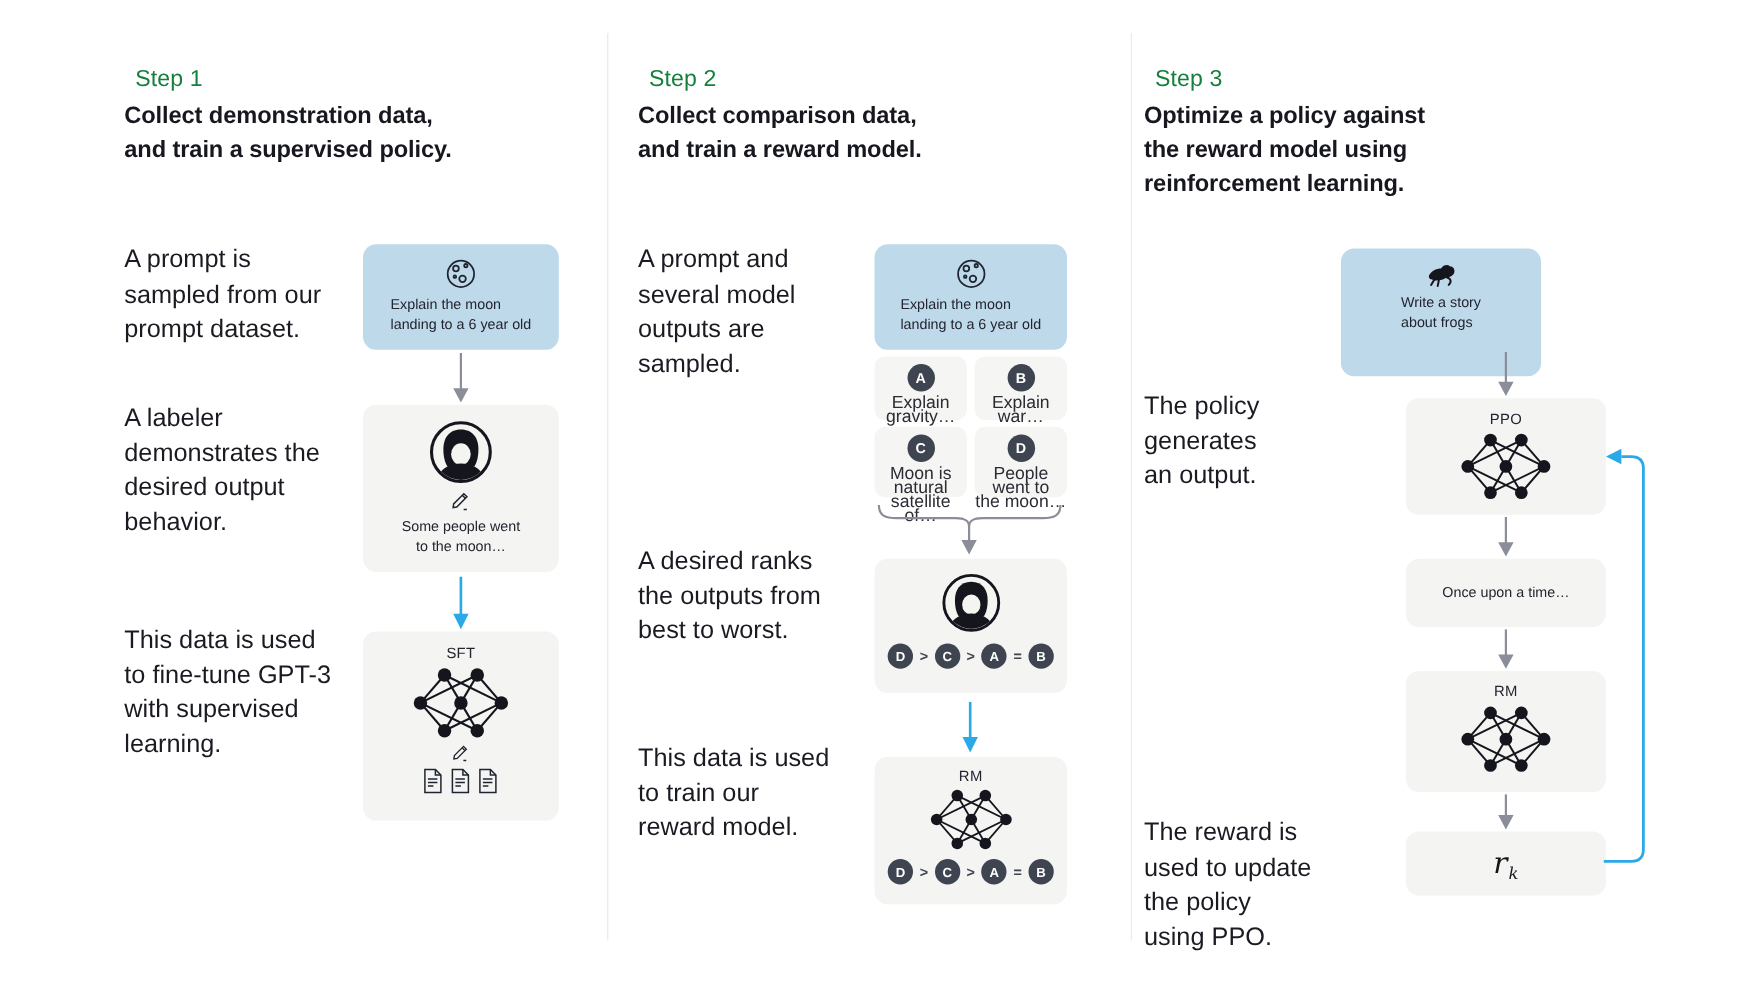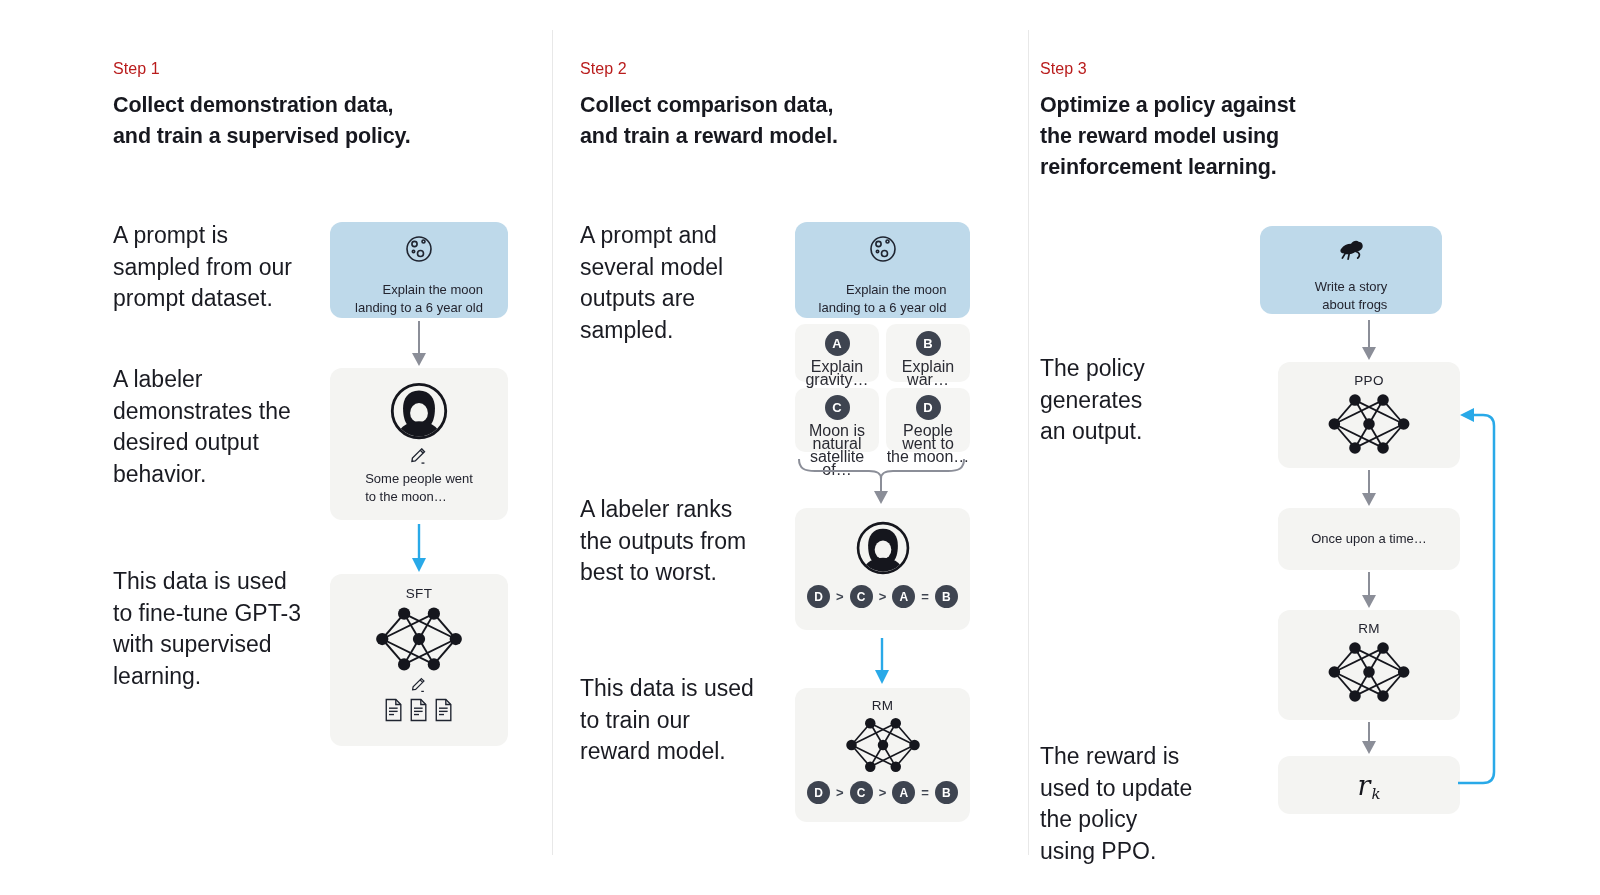--- a/index.html
+++ b/index.html
@@ -4,26 +4,26 @@
 <style>
   html,body { margin:0; padding:0; background:#ffffff; }
   body {
     width:1600px; height:895px; position:relative; overflow:hidden;
     font-family:"Liberation Sans", sans-serif; color:#17181f;
   }
   .stage { position:absolute; inset:0; }
   .abs { position:absolute; }
   .vline { position:absolute; top:30px; height:825px; width:1px; background:#e8e8e8; }
 
-  .step-label { font-size:16px; color:#b91c1c; letter-spacing:.1px; }
+  .step-label { font-size:21px; color:#15803d; letter-spacing:.1px;margin-left:10px; }
   .step-title { font-size:21.5px; font-weight:700; line-height:31px; letter-spacing:-.1px; white-space:pre-line; }
   .annotation { font-size:23px; line-height:31.5px; white-space:pre-line; color:#1a1b22; }
 
-  .pbox { background:#bed9ea; border-radius:12px; text-align:right; box-sizing:border-box;gap:13px; }
-  .gbox { background:#f4f4f2; border-radius:12px; box-sizing:border-box; }
+  .pbox { background:#bed9ea; border-radius:12px; text-align:left; box-sizing:border-box; }
+  .gbox { background:#f4f4f2; border-radius:12px; text-align:center; box-sizing:border-box; }
   .card { background:#f5f5f3; border-radius:10px; text-align:center; box-sizing:border-box; padding-top:7px; }
   .boxtext { font-size:13px; line-height:18px; color:#23242f; white-space:pre-line; }
   .cardtext { font-size:16px; line-height:13px; color:#2a2b33; white-space:pre-line; margin-top:4px; }
   .model-label { font-size:13.5px; color:#23242f; letter-spacing:.3px; }
 
   .badge {
     width:25px; height:25px; border-radius:50%; background:#3e4450; color:#ffffff;
     font-weight:700; font-size:13px; display:inline-flex; align-items:center; justify-content:center;
   }
   .badge.sm { width:23px; height:23px; font-size:12px; }
@@ -174,21 +174,21 @@
     </div>
   </div>
 
   <div class="abs step-label" style="left:580px;top:60px">Step 2</div>
   <div class="abs step-title" style="left:580px;top:90px;width:430px">Collect comparison data,
 and train a reward model.</div>
   <div class="abs annotation" style="left:580px;top:220px;width:270px">A prompt and
 several model
 outputs are
 sampled.</div>
-  <div class="abs annotation" style="left:580px;top:494px;width:270px">A labeler ranks
+  <div class="abs annotation" style="left:580px;top:494px;width:270px">A desired ranks
 the outputs from
 best to worst.</div>
   <div class="abs annotation" style="left:580px;top:673px;width:270px">This data is used
 to train our
 reward model.</div>
 
   <div class="abs pbox col" style="left:795px;top:222px;width:175px;height:96px;padding-top:10px">
     <svg width="34" height="34" viewBox="0 0 34 34">
       <g fill="none" stroke="#1f2430" stroke-width="1.6">
         <circle cx="17" cy="17" r="12"></circle>
@@ -300,21 +300,21 @@
 the reward model using
 reinforcement learning.</div>
   <div class="abs annotation" style="left:1040px;top:353px;width:240px">The policy
 generates
 an output.</div>
   <div class="abs annotation" style="left:1040px;top:741px;width:240px">The reward is
 used to update
 the policy
 using PPO.</div>
 
-  <div class="abs pbox col" style="left:1260px;top:226px;width:182px;height:88px;padding-top:12px">
+  <div class="abs pbox col" style="left:1219px;top:226px;width:182px;height:116px;padding-top:12px">
     <svg width="30" height="24" viewBox="0 0 30 24">
       <path d="M7,16 C4,16 3,13 5,11 C7,8 11,6 15,6 C17,3 21,2 23,4 C26,4 28,7 27,10 C26,13 23,14 20,14 C18,16 14,17 11,17 C10,17 8,17 7,16 Z" fill="#15161d"></path>
       <g stroke="#15161d" stroke-width="1.8" fill="none" stroke-linecap="round">
         <path d="M9,16 L6,21"></path>
           <path d="M13,17 L12,22"></path>
           <path d="M20,14 C24,15 25,18 22,21"></path>
       </g>
     </svg>
     <div class="boxtext" style="margin-top:4px">Write a story
 about frogs</div>

